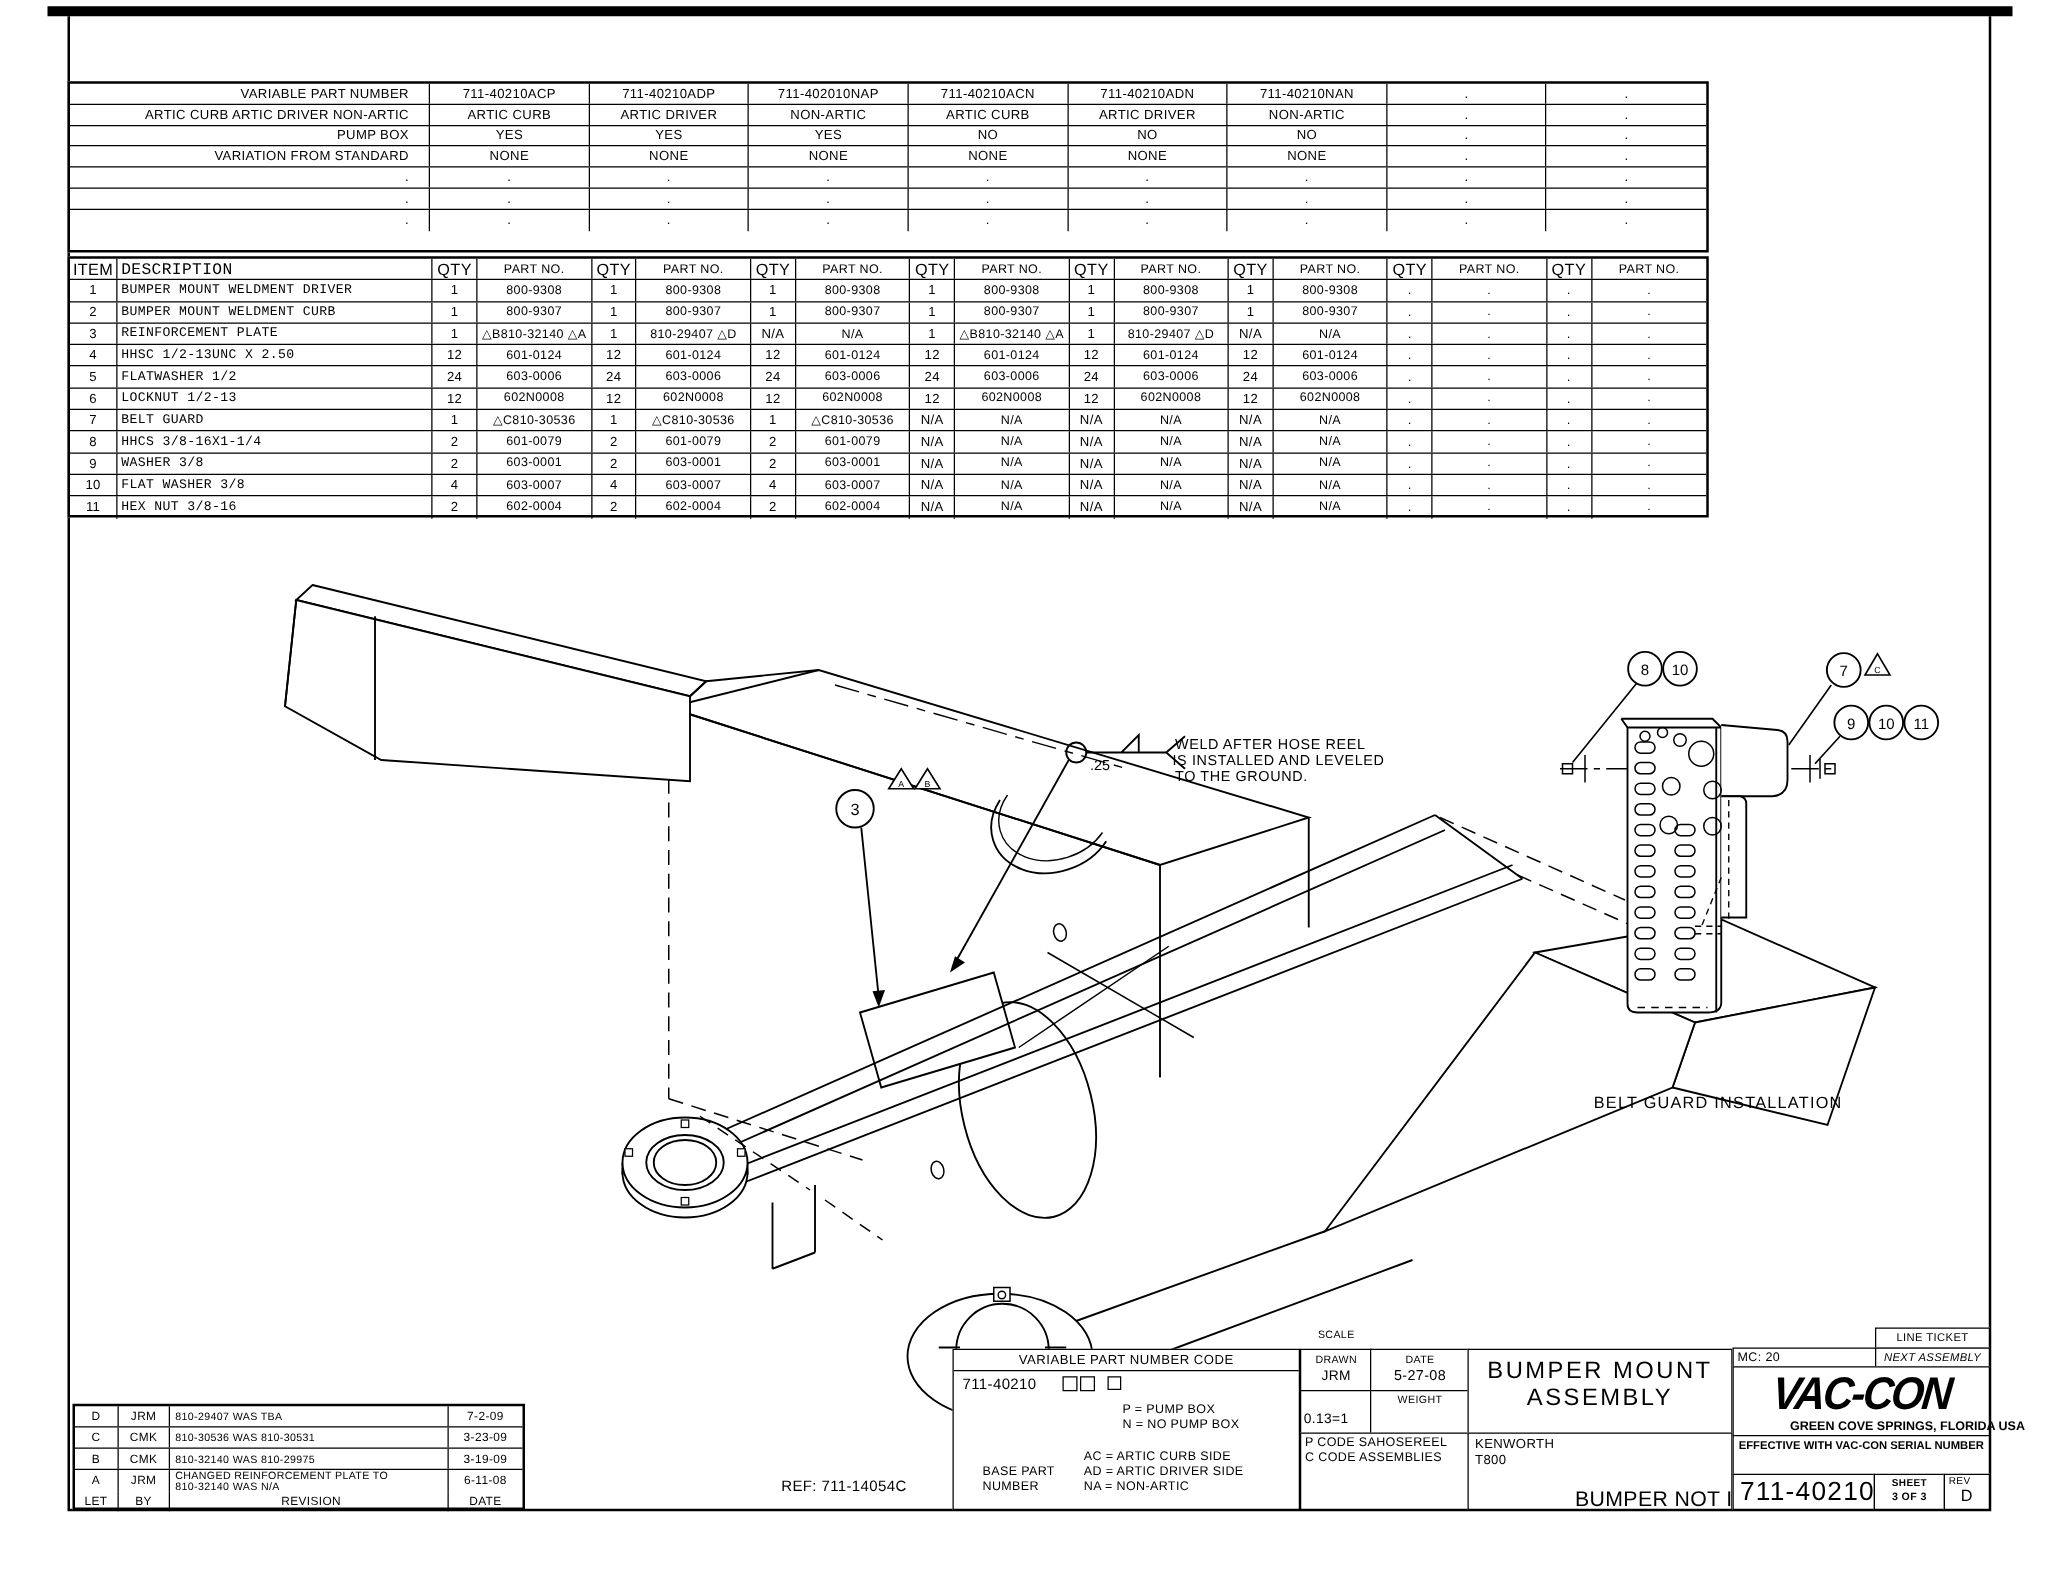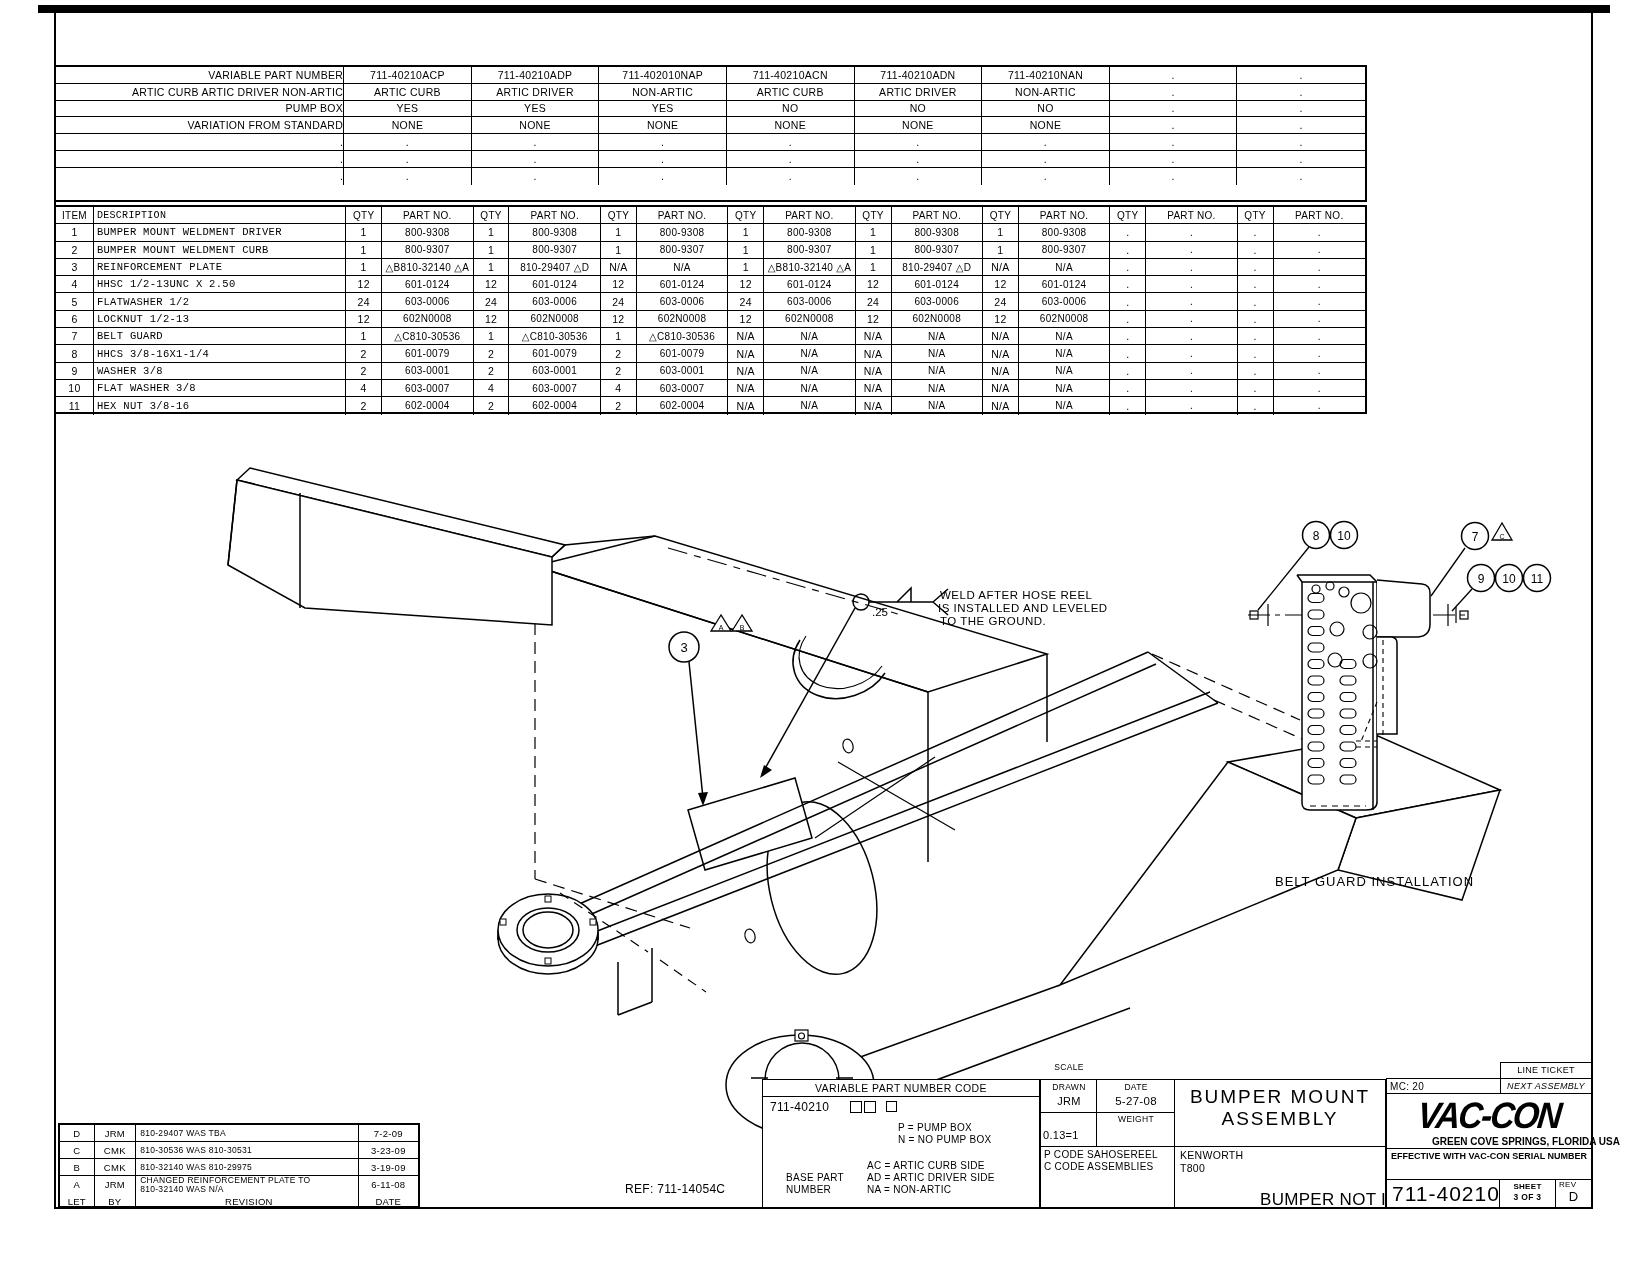--- a/index.html
+++ b/index.html
@@ -12,27 +12,27 @@
   .tbl{position:absolute;border:2px solid #000;box-sizing:border-box;background:#fff;}
   .vpl-title{height:18px;border-bottom:1px solid #000;display:flex;align-items:center;
              justify-content:center;font-size:11.5px;letter-spacing:1px;box-sizing:border-box;}
   .vrow,.prow,.rrow{display:flex;border-bottom:1px solid #000;box-sizing:border-box;}
   .vrow{height:16.8px;}
   .prow{height:17.3px;}
   .vrow:last-child,.prow:last-child{border-bottom:none;}
   .cell{display:flex;align-items:center;justify-content:center;border-right:1px solid #000;
         box-sizing:border-box;font-size:10.5px;letter-spacing:.3px;overflow:hidden;white-space:nowrap;}
   .vrow>.cell:last-child,.prow>.cell:last-child,.rrow>.cell:last-child{border-right:none;}
-  .vrow>.cell:nth-child(1){width:289px;justify-content:flex-end;padding-right:0;}
+  .vrow>.cell:nth-child(1){width:289px;justify-content:flex-end;padding-right:16px;}
   .vrow>.cell:nth-child(n+2){width:128px;text-align:center;}
   .prow>.cell:nth-child(1){width:38px;}
   .prow>.cell:nth-child(2){width:253px;justify-content:flex-start;padding-left:3px;font-family:Liberation Mono, monospace;}
   .prow>.cell:nth-child(odd):nth-child(n+3){width:36px;}
   .prow>.cell:nth-child(even):nth-child(n+4){width:91.7px;font-size:10px;}
-  .phead .cell{font-size:10px;}
+  .phead .cell{font-size:13px;}
   
   .rrow>.cell{font-size:9.5px;}
   .rrow>.cell:nth-child(1){width:35px;}
   .rrow>.cell:nth-child(2){width:42px;}
   .rrow>.cell:nth-child(3){width:225px;justify-content:flex-start;padding-left:4px;
         white-space:pre-line;line-height:9px;text-align:left;}
   .rrow>.cell:nth-child(4){width:60px;}
   .rrow:last-child{border-bottom:none;}
 
   

